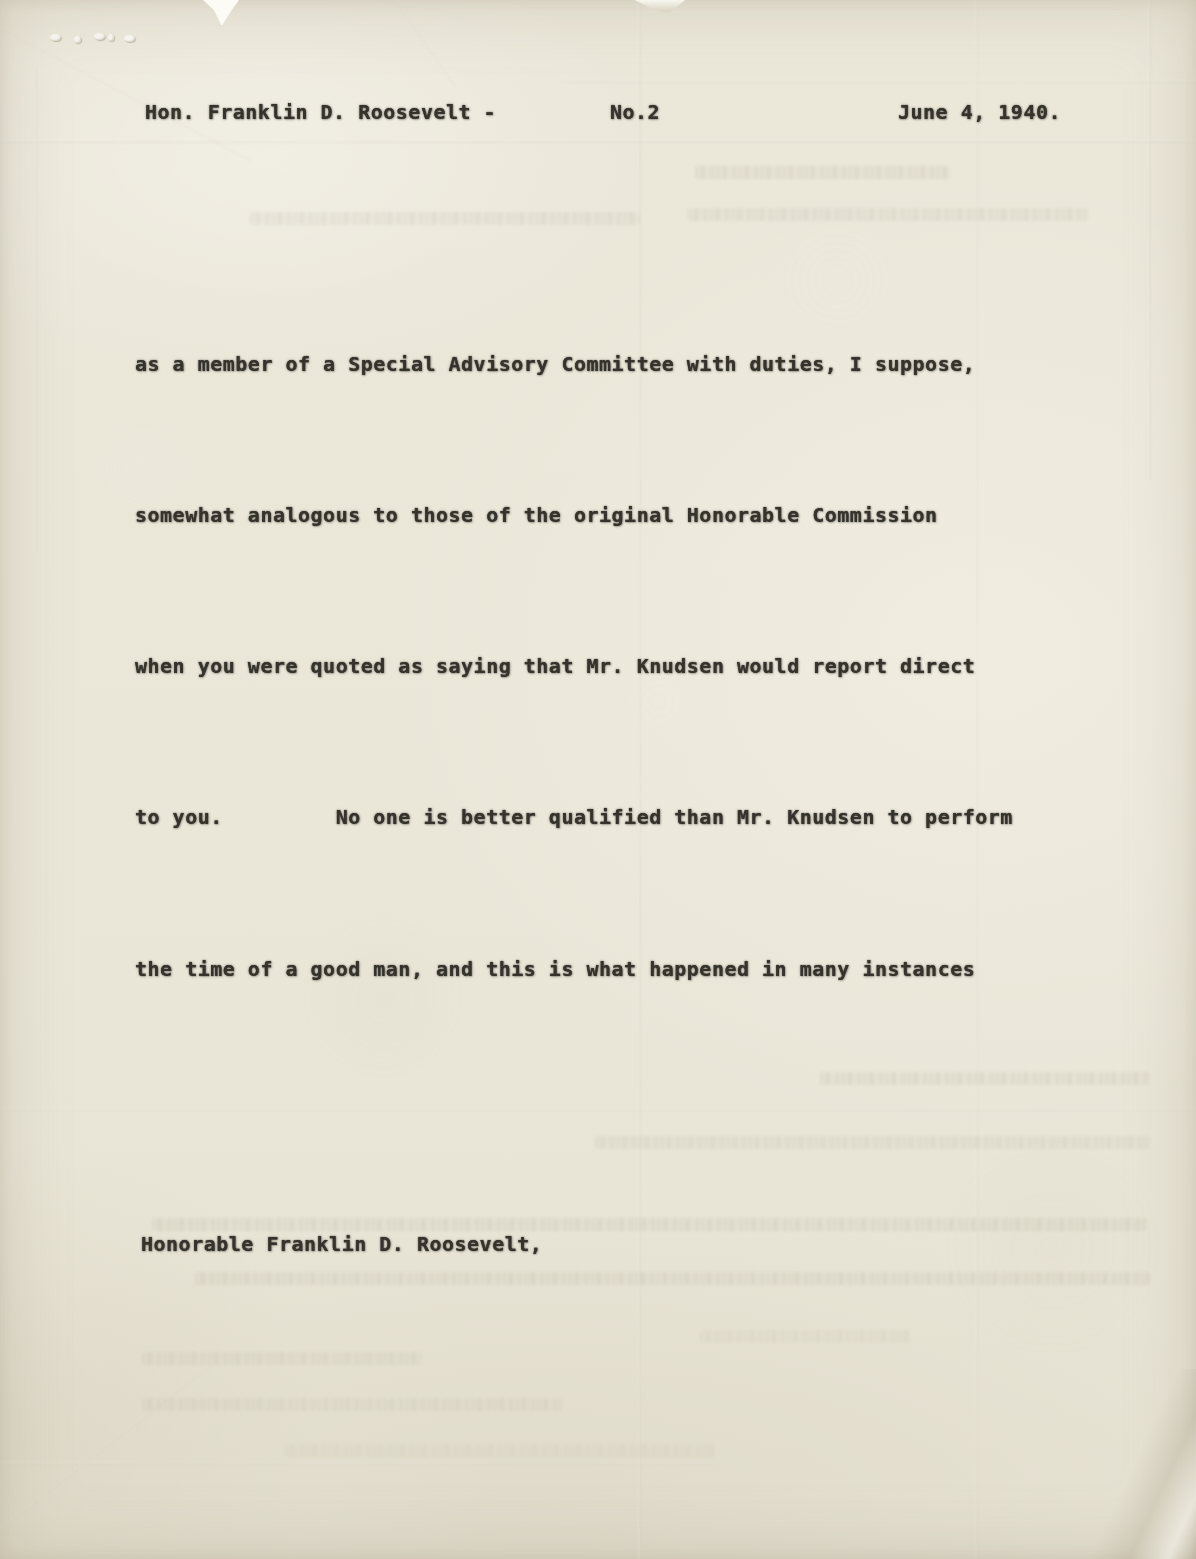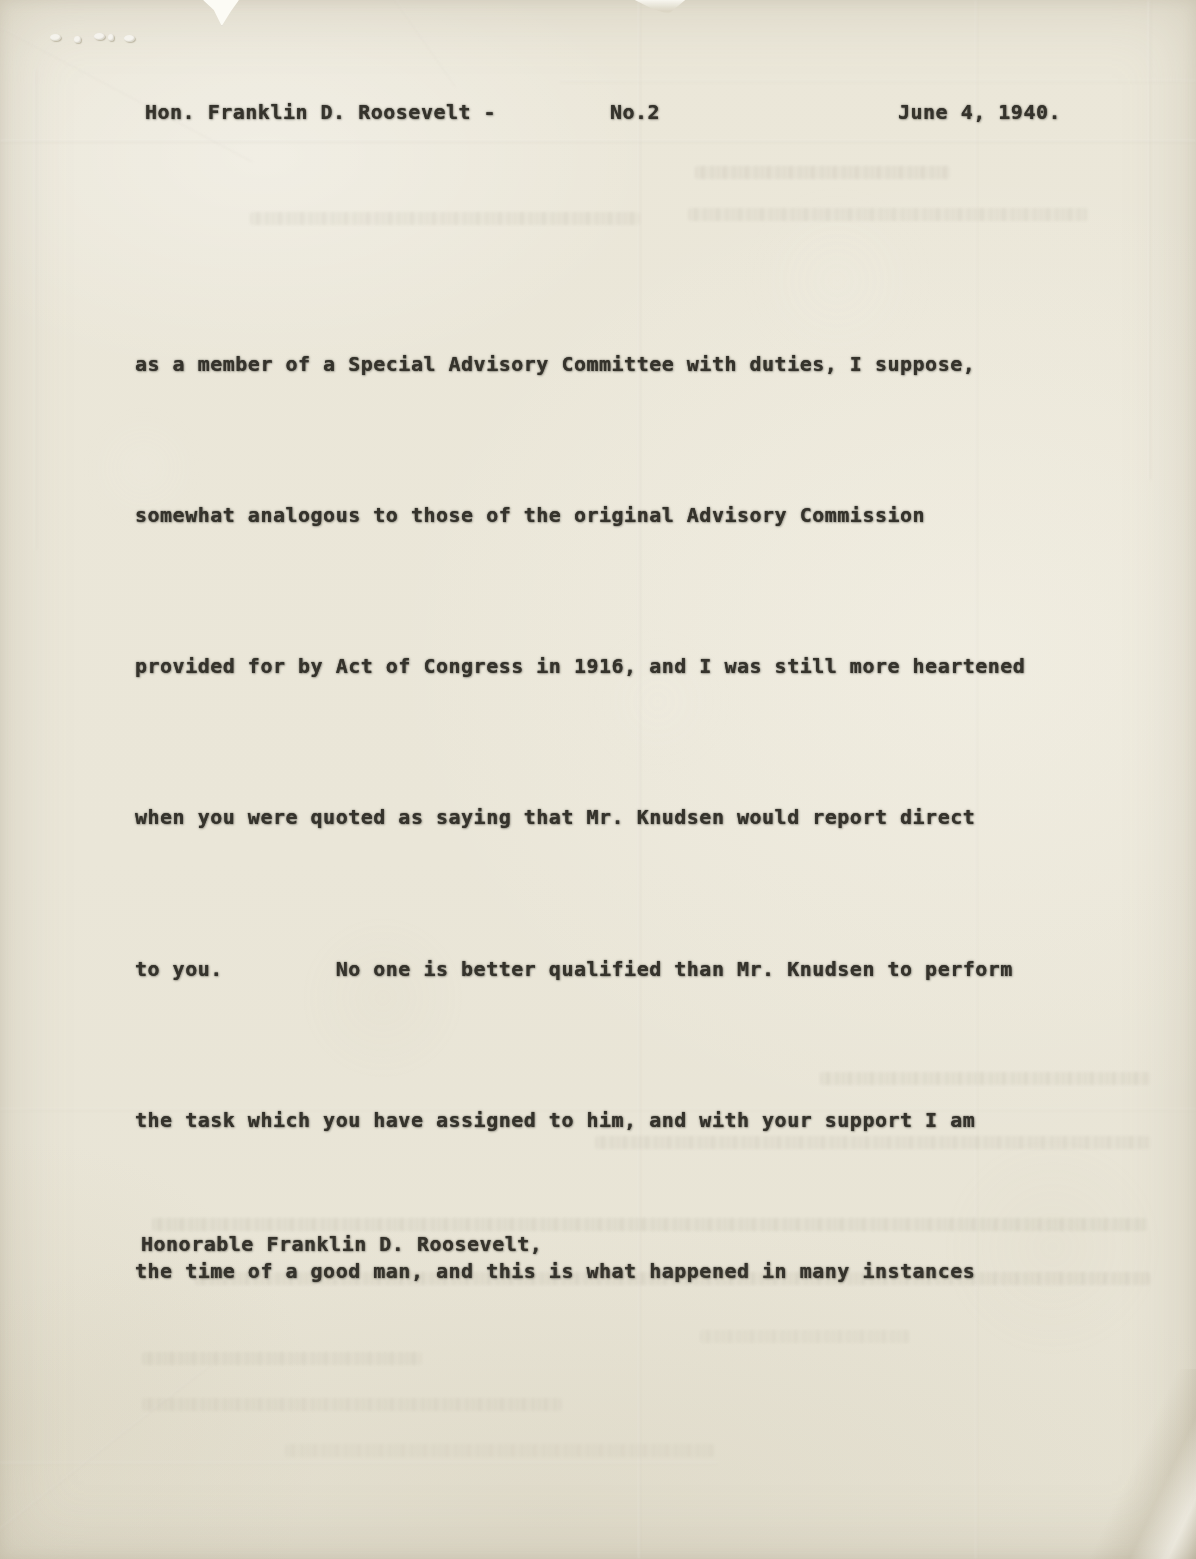--- a/index.html
+++ b/index.html
@@ -146,25 +146,23 @@
   <div class="ghost" style="left:285px; top:1444px; width:430px; opacity:.4;"></div>
 
   <div class="header-band">
     <span class="typed hdr hdr-left">Hon. Franklin D. Roosevelt -</span>
     <span class="typed hdr hdr-mid">No.2</span>
     <span class="typed hdr hdr-right">June 4, 1940.</span>
   </div>
 
   <div class="typed body-block">
     <div class="line">as a member of a Special Advisory Committee with duties, I suppose,</div>
-    <div class="line">somewhat analogous to those of the original Advisory Commission</div>
-    <div class="line">provided for by Act of Congress in 1916, and I was still more heartened</div>
+    <div class="line">somewhat analogous to those of the original Honorable Commission</div>
     <div class="line">when you were quoted as saying that Mr. Knudsen would report direct</div>
     <div class="line">to you.         No one is better qualified than Mr. Knudsen to perform</div>
-    <div class="line">the task which you have assigned to him, and with your support I am</div>
     <div class="line">the time of a good man, and this is what happened in many instances</div>
     
     
     
     
     
     
     
   </div>
 

